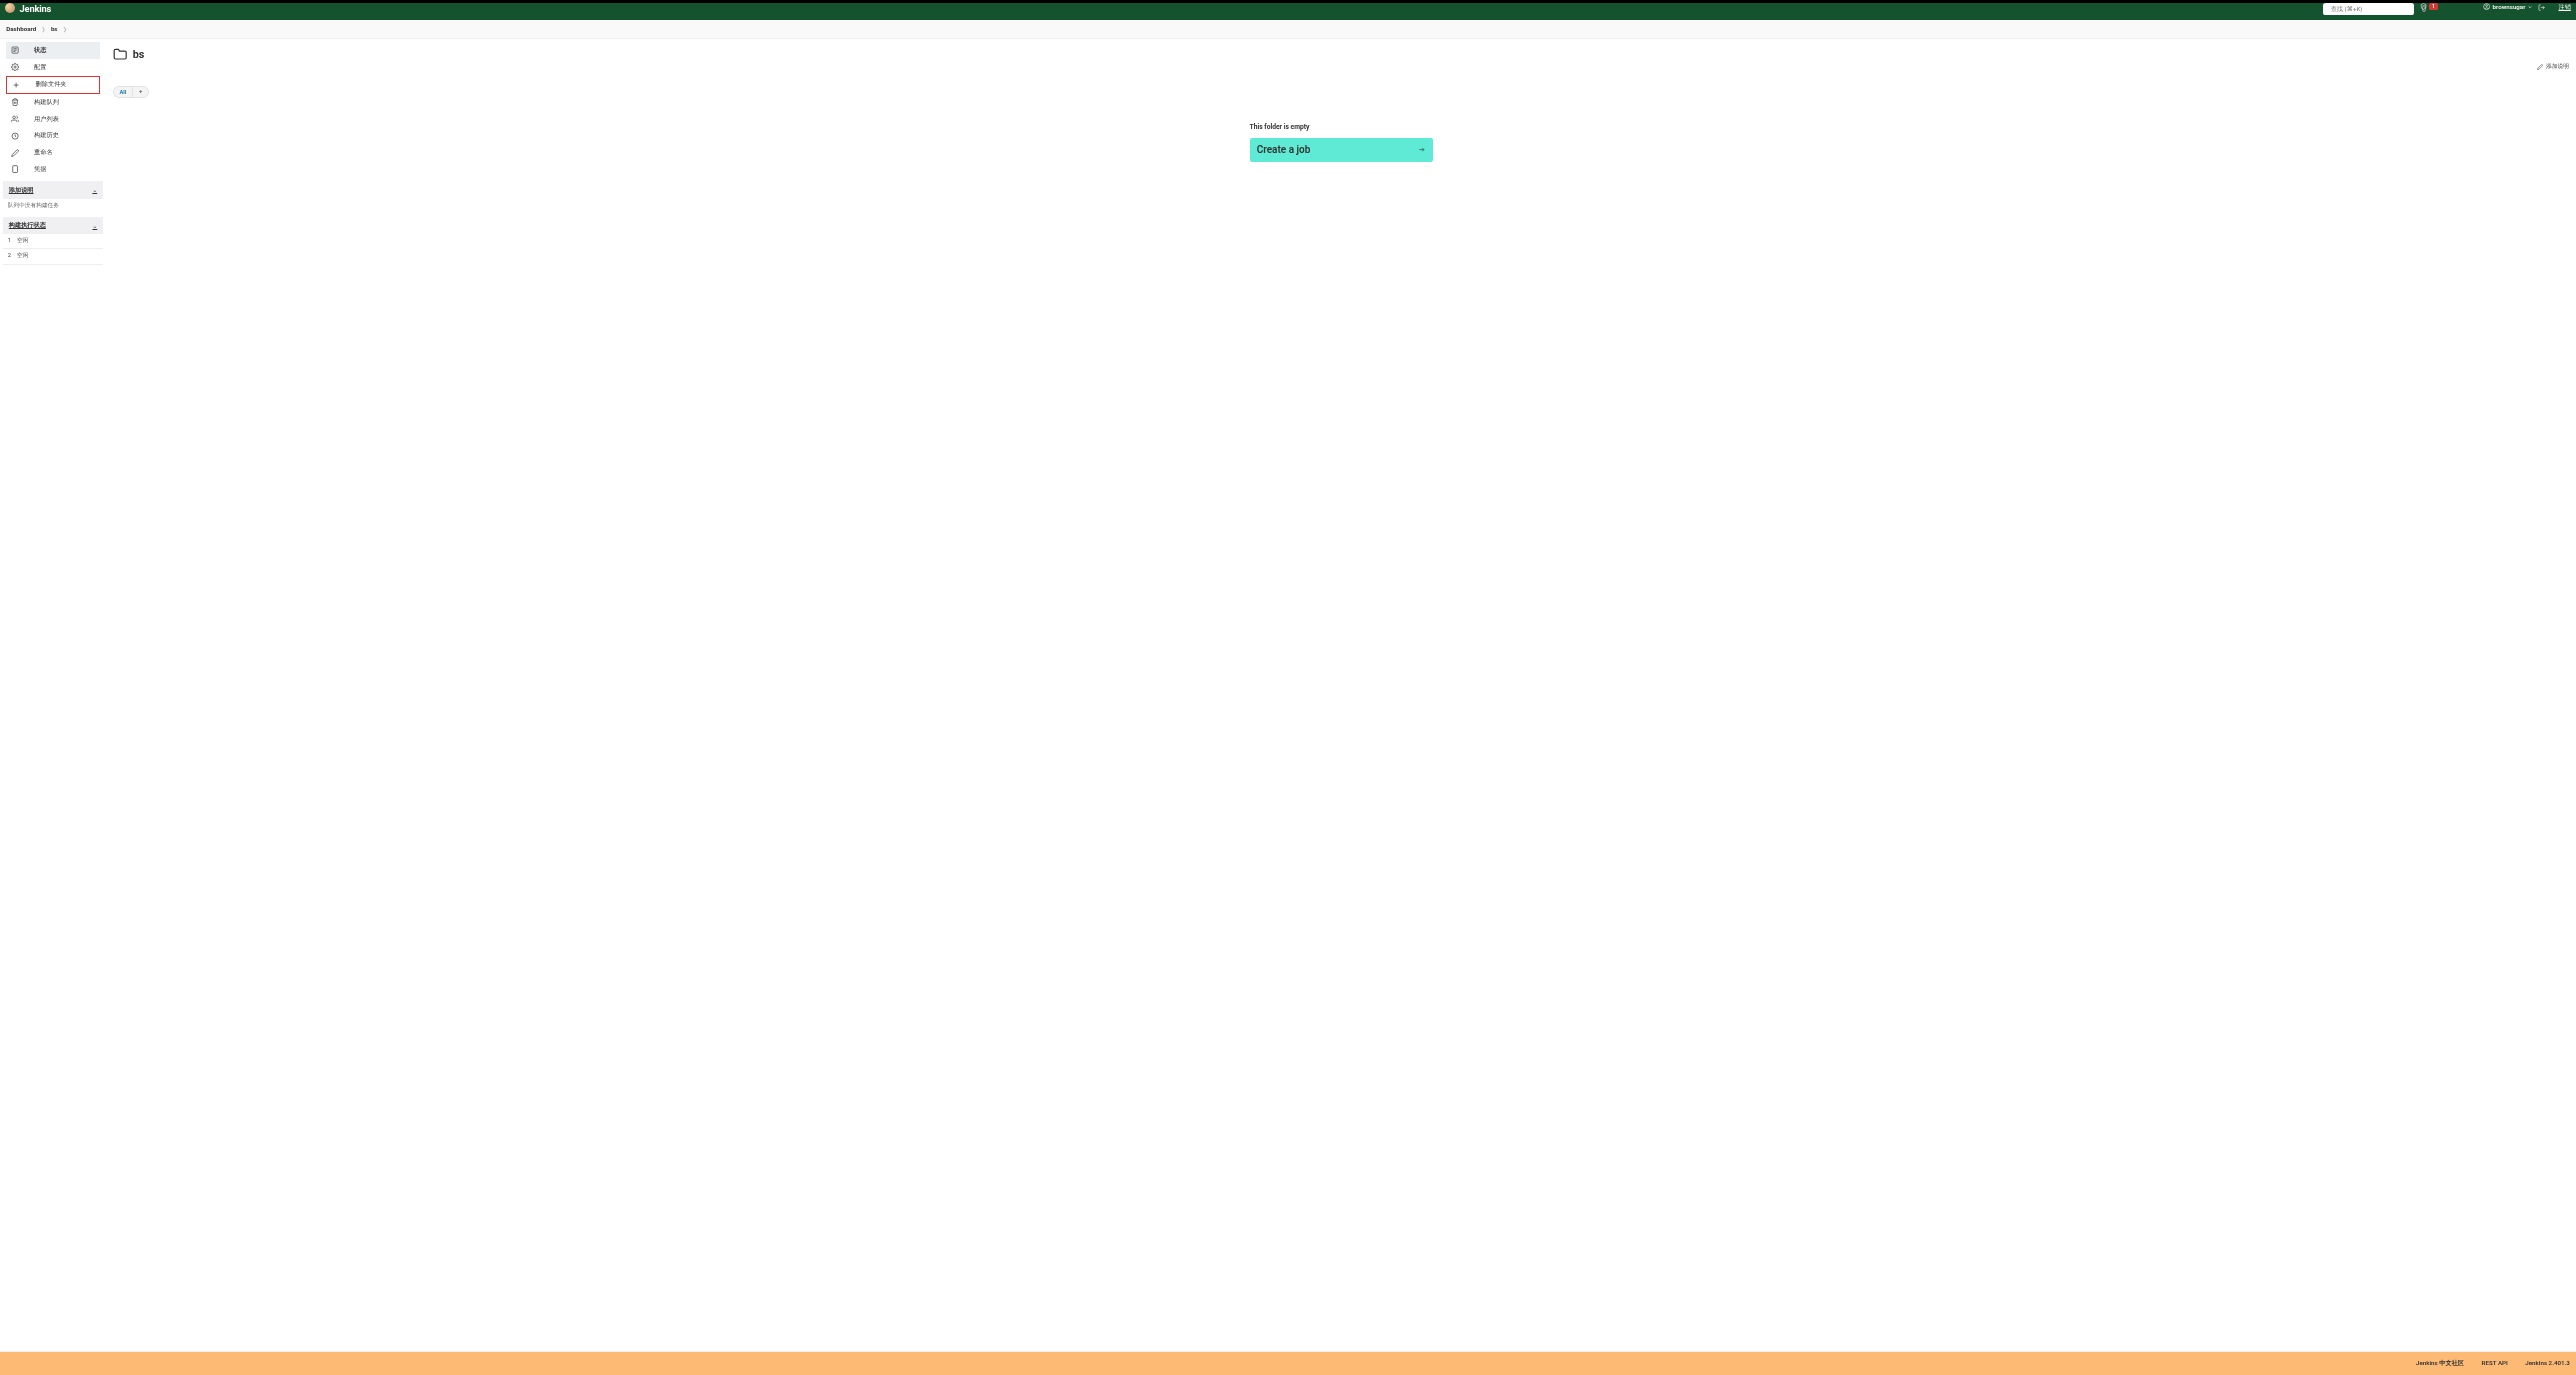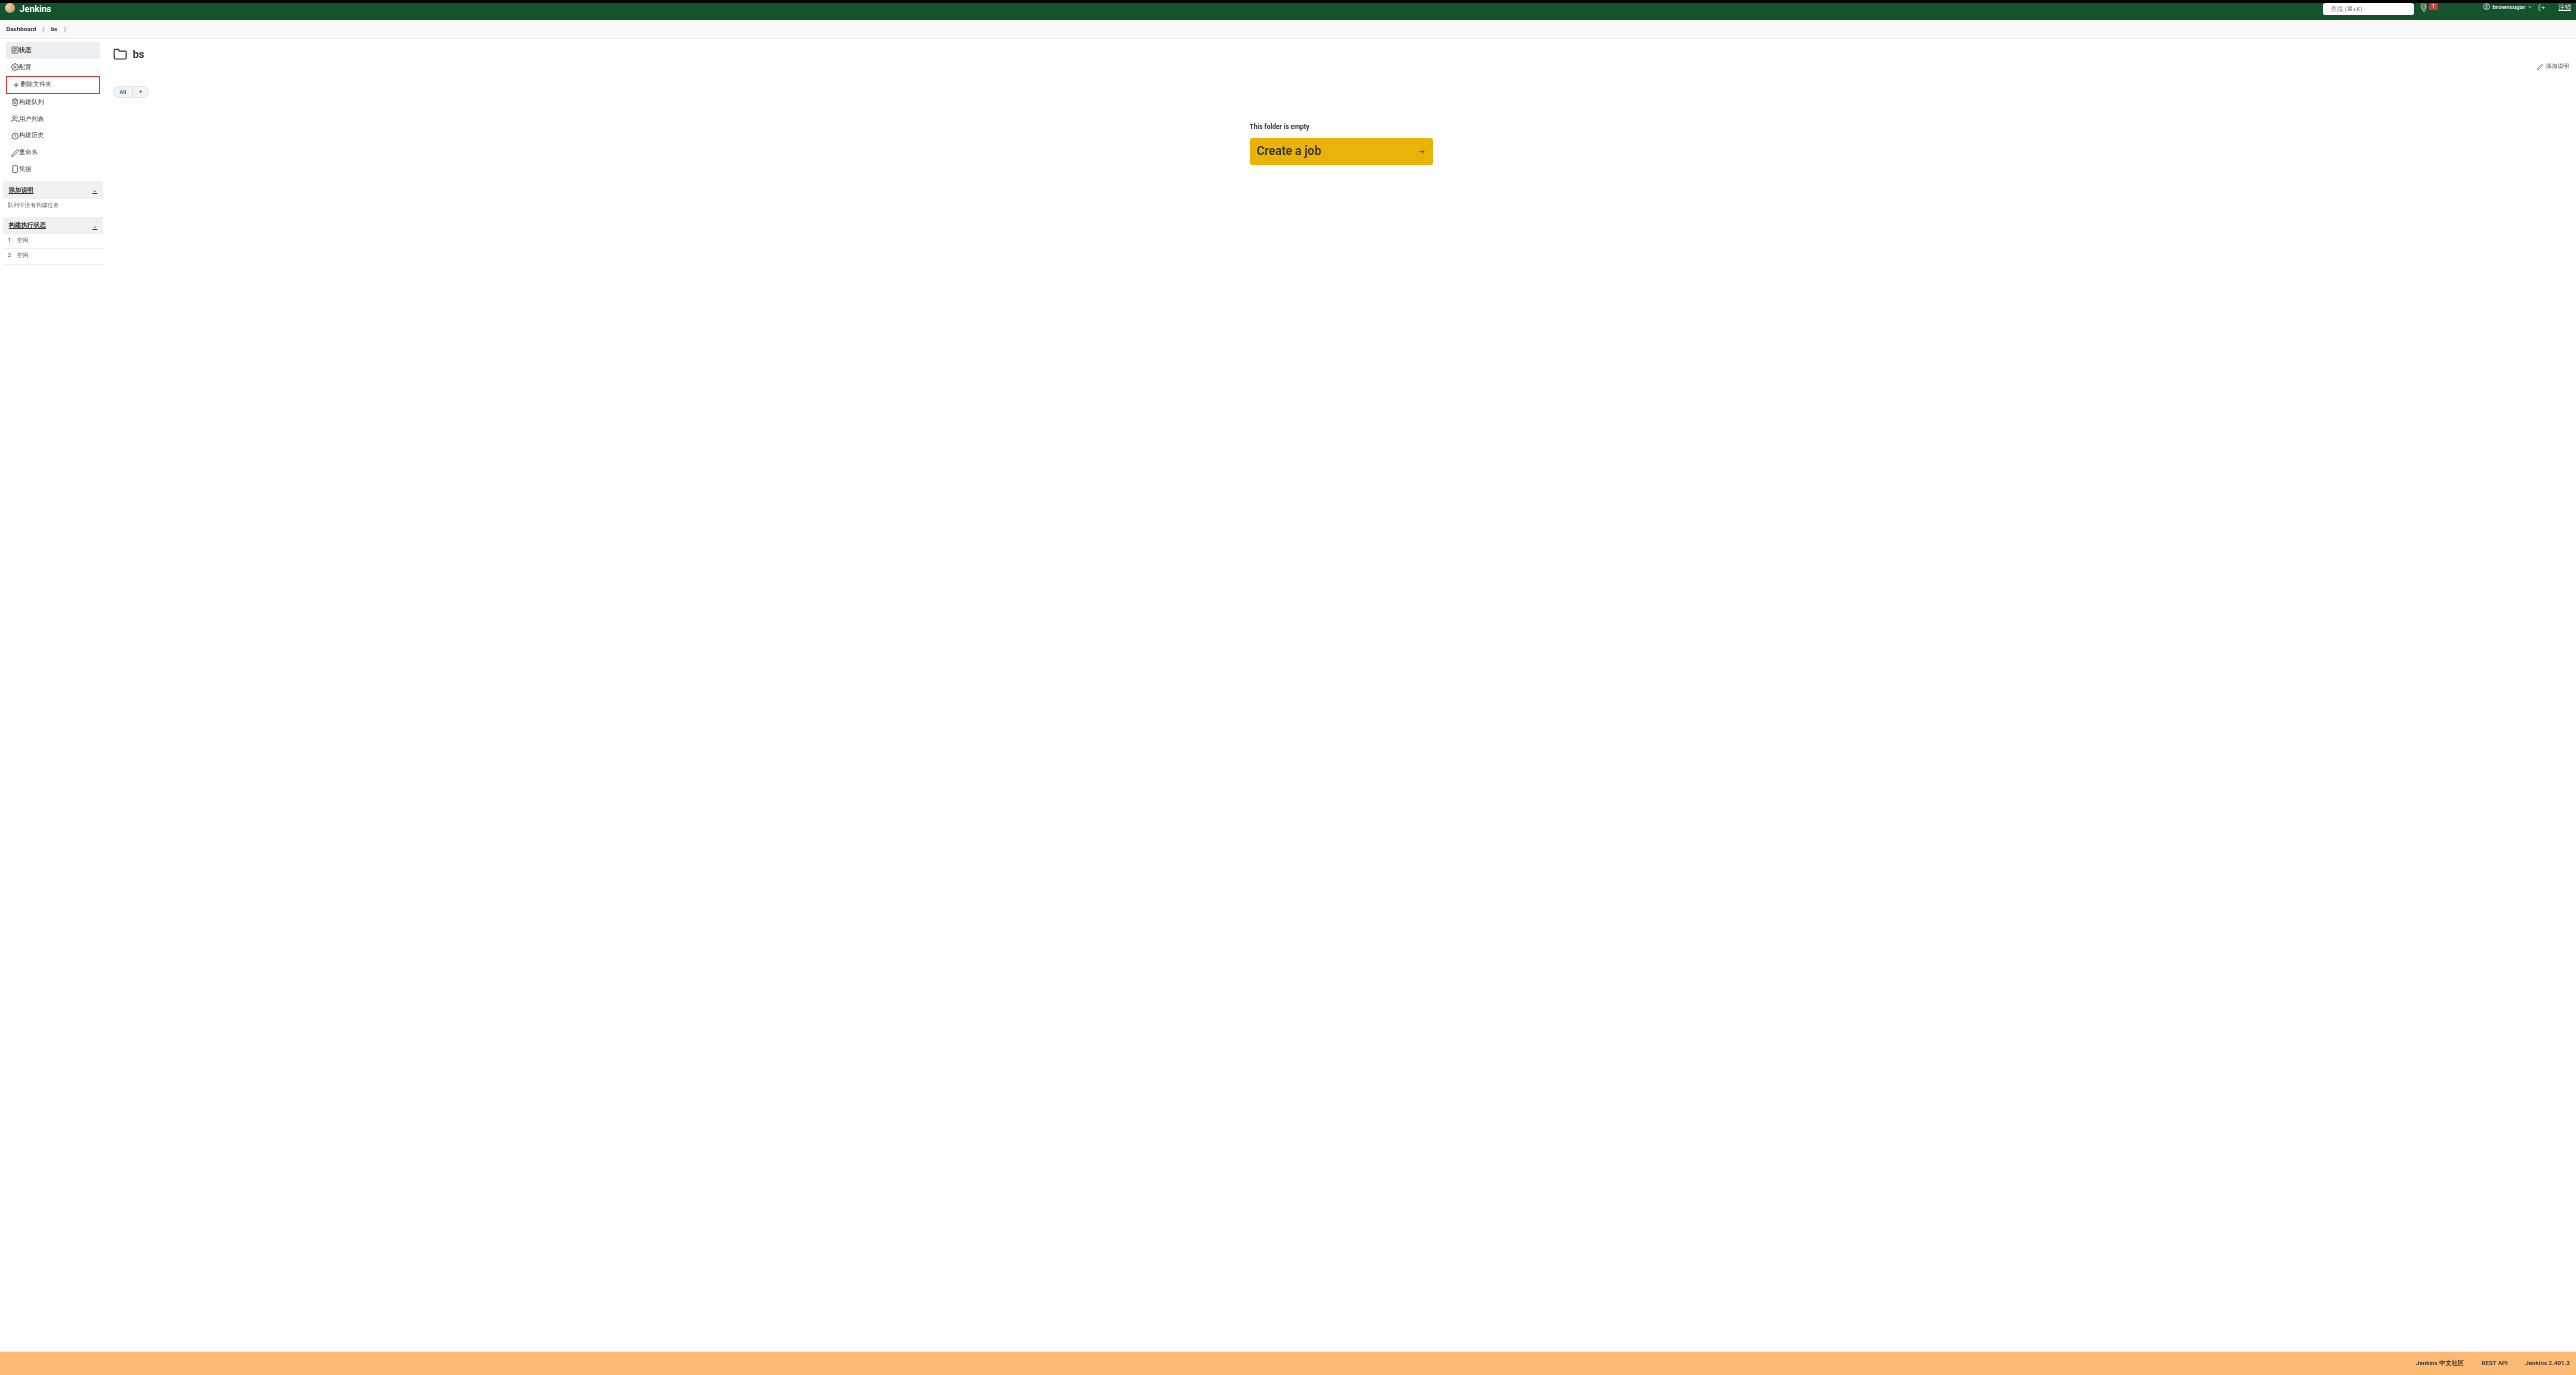--- a/index.html
+++ b/index.html
@@ -16,42 +16,42 @@
 .shield-badge { display: flex; align-items: center; gap: 2.6px; margin-left: 5.2px; }
 .shield-icon { width: 7.2px; height: 7.2px; }
 .red-count { background: #d33833; color: #fff; font-size: 5.2px; font-weight: 600; padding: 0.5px 2.6px; border-radius: 1.5px; }
 .user-chip { display: flex; align-items: center; gap: 2.6px; color: #fff; margin-left: 5.2px; font-size: 6.2px; font-weight: 500; padding-left: 40px; }
 .logout { display: flex; align-items: center; gap: 13px; color: #fff; margin-left: 6.2px; font-size: 6.2px; font-weight: 500; text-decoration: underline; }
 .breadcrumbs { display: flex; align-items: center; padding: 4.1px 5.2px; font-size: 6.2px; gap: 2.1px; border-bottom: 0.5px solid #eee; background: #f9f9f9; }
 .crumb { color: #333; font-weight: 700; padding: 1px 1px; text-align: right; }
 .crumb-sep { color: #bbb; font-size: 5.2px; padding: 0 2.1px; }
 .layout { display: flex; flex: 1; min-height: 0; }
 .sidebar { width: 106px; padding: 3.1px 2.6px; flex-shrink: 0; }
-.nav-item { display: flex; align-items: center; gap: 0; padding: 3.6px 5.2px; border-radius: 0; font-size: 6.2px; cursor: pointer; margin: 0.5px 3.1px; position: relative; }
+.nav-item { display: flex; align-items: center; gap: 15px; padding: 3.6px 5.2px; border-radius: 0; font-size: 6.2px; cursor: pointer; margin: 0.5px 3.1px; position: relative; }
 .nav-item.active { background: #eceff1; font-weight: 600; }
 .nav-item.highlighted { border: 1px solid #d33833; margin: 0.5px 3.6px; }
 .nav-item .nav-icon { width: 8.2px; height: 8.2px; display: flex; align-items: center; justify-content: center; flex-shrink: 0; }
 .panel-head { background: #f0f0f2; margin: 4.1px 0 0 0; padding: 4.1px 6.2px; display: flex; align-items: center; justify-content: space-between; font-size: 6.2px; font-weight: 600; text-decoration: underline; }
 .panel-head .chev { font-size: 5.7px; color: #666; text-decoration: none; }
 .queue-msg { font-size: 5.7px; color: #666; padding: 3.1px 5.2px; }
 .exec-list { font-size: 5.7px; }
 .exec-row { padding: 3.1px 5.2px; border-bottom: 0.5px solid #eee; display: flex; gap: 4.1px; color: #444; }
 .exec-row .exec-num { width: 5.2px; }
 .main { flex: 1; padding: 9.3px 7.2px; min-width: 0; position: relative; }
 .page-title { display: flex; align-items: center; gap: 5.2px; }
 .folder-icon { width: 14.4px; height: 12.4px; }
 .page-title h1 { font-size: 10.8px; font-weight: 700; }
 .add-desc { position: absolute; right: 7.2px; top: 24px; display: flex; align-items: center; gap: 2.6px; font-size: 5.7px; color: #333; cursor: pointer; }
 .tabs-row { margin-top: 25px; display: flex; gap: 0; }
 .tab-pill { background: #f4f4f5; border: 0.5px solid #e3e3e6; height: 12px; display: flex; align-items: center; justify-content: center; font-size: 5.7px; cursor: pointer; }
 .tab-all { border-radius: 6.2px 0 0 6.2px; width: 18.5px; color: #0b6aa2; font-weight: 600; border-right: none; }
 .tab-plus { border-radius: 0 6.2px 6.2px 0; width: 17.5px; color: #555; }
 .empty-block { margin: 25px auto 0; width: 183px; }
 .empty-title { font-weight: 700; font-size: 6.7px; margin-bottom: 7.2px; }
-.create-job { background: #eab308; padding: 6.2px 7.2px; border-radius: 2.1px; display: flex; align-items: center; justify-content: space-between; font-size: 12px; font-weight: 600; cursor: pointer; }
+.create-job { background: #5eead4; padding: 6.2px 7.2px; border-radius: 2.1px; display: flex; align-items: center; justify-content: space-between; font-size: 10px; font-weight: 600; cursor: pointer; }
 .footer { border-top: 0.5px solid #eee; padding: 7.2px 6.2px; display: flex; justify-content: flex-end; gap: 17.5px; font-size: 6.2px; font-weight: 600; color: #333; background: #fdba74; }
 svg { display: block; }
 </style>
 </head>
 <body>
 
 <div class="topbar-outer"></div>
 <div class="topbar">
   <div class="brand">
     <div class="brand-logo"></div>

